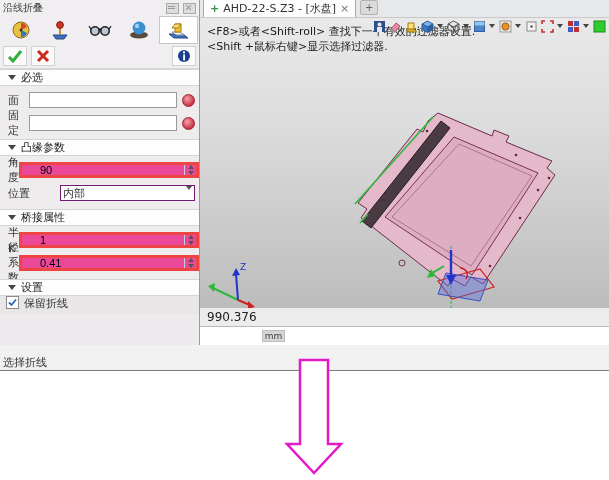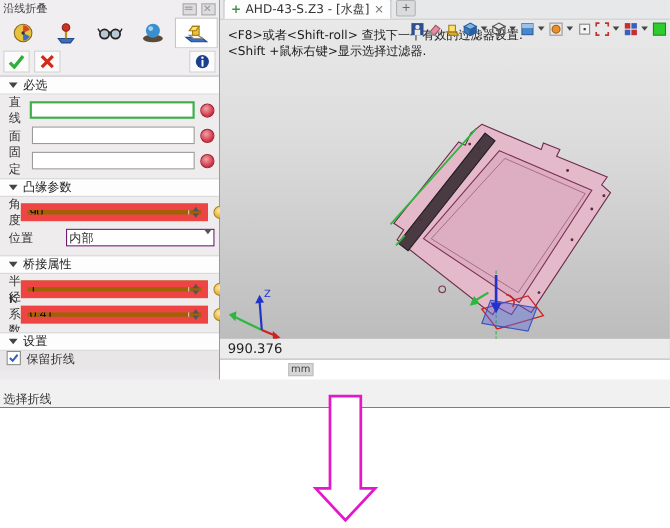--- a/index.html
+++ b/index.html
@@ -23,21 +23,21 @@
   .abtn.info{margin-left:auto;margin-right:0;}
 
   .sec-h{height:15px;line-height:15px;background:#fdfdfd;border-top:1px solid #d5d5d5;border-bottom:1px solid #d5d5d5;padding-left:8px;display:flex;align-items:center;color:#222;}
   .tri{width:0;height:0;border-left:4px solid transparent;border-right:4px solid transparent;border-top:5px solid #444;margin-right:5px;}
   .rows{padding:5px 4px 5px 8px;background:#efecee;}
   .frow{display:flex;align-items:center;height:18px;margin-bottom:5px;}
   .frow:last-child{margin-bottom:2px;}
   .flabel{width:52px;color:#333;}
   .finput{flex:1;height:14px;border:1px solid #9a9a9a;background:#fff;font-size:11px;padding:0 2px;outline:none;}
   .finput.active{border:2px solid #3fae49;height:12px;}
-  .spinbox{flex:1;height:16px;border:6px solid #ef4444;background:#a16207;display:flex;align-items:stretch;box-sizing:border-box;}
+  .spinbox{flex:1;height:16px;border:3px solid #ef4444;background:#ec4899;display:flex;align-items:stretch;box-sizing:border-box;padding-left:16px;}
   .spinbox input{flex:1;border:none;outline:none;font-size:11px;padding:0 2px;min-width:0;background:transparent;}
   .spincol{width:11px;border-left:1px solid #ccc;display:flex;flex-direction:column;align-items:center;justify-content:center;gap:2px;}
   .up{width:0;height:0;border-left:3px solid transparent;border-right:3px solid transparent;border-bottom:4px solid #555;}
   .dn{width:0;height:0;border-left:3px solid transparent;border-right:3px solid transparent;border-top:4px solid #555;}
   .selectbox{flex:1;height:16px;border:1px solid #701a75;background:#fff;display:flex;align-items:flex-start;box-sizing:border-box;padding:0 2px;}
   .selectbox .val{flex:1;}
   .caret{width:0;height:0;border-left:3px solid transparent;border-right:3px solid transparent;border-top:4px solid #555;margin-left:3px;}
   .reqicon{width:11px;height:11px;border-radius:50%;background:radial-gradient(circle at 40% 35%,#f3a0a8,#cc3344 70%);border:1px solid #a02030;margin-left:5px;flex:none;}
   .expricon{width:10px;height:10px;border-radius:50%;background:radial-gradient(circle at 40% 35%,#ffe9a0,#e0a828 75%);border:1px solid #b08420;margin-left:5px;flex:none;}
   .chkrow{display:flex;align-items:flex-start;height:18px;background:#e9e6e8;padding-left:6px;}
@@ -140,25 +140,20 @@
           </svg>
       </span>
     </div>
 
     <div class="sec-h">
       <span class="tri"></span>
       <span>必选</span>
     </div>
     <div class="rows">
       <div class="frow">
-        <span class="flabel">直线</span>
-        <input class="finput active" value="" style="">
-        <span class="reqicon"></span>
-      </div>
-      <div class="frow">
         <span class="flabel">面</span>
         <input class="finput" value="" style="">
         <span class="reqicon"></span>
       </div>
       <div class="frow">
         <span class="flabel">固定</span>
         <input class="finput" value="" style="">
         <span class="reqicon"></span>
       </div>
     </div>
@@ -231,21 +226,21 @@
           </svg>
       </span>
       <span>保留折线</span>
     </div>
     <div class="filler"></div>
   </div>
 
   <div class="tab-bar">
     <div class="tab">
       <span class="tab-part">+</span>
-      <span class="tab-label">AHD-43-S.Z3 - [水盘]</span>
+      <span class="tab-label">AHD-22-S.Z3 - [水盘]</span>
       <span class="tab-close">×</span>
     </div>
     <span class="newtab">+</span>
   </div>
 
   <div class="viewport">
     <div class="hints">
       <div>&lt;F8&gt;或者&lt;Shift-roll&gt; 查找下一个有效的过滤器设置.</div>
       <div>&lt;Shift +鼠标右键&gt;显示选择过滤器.</div>
     </div>

